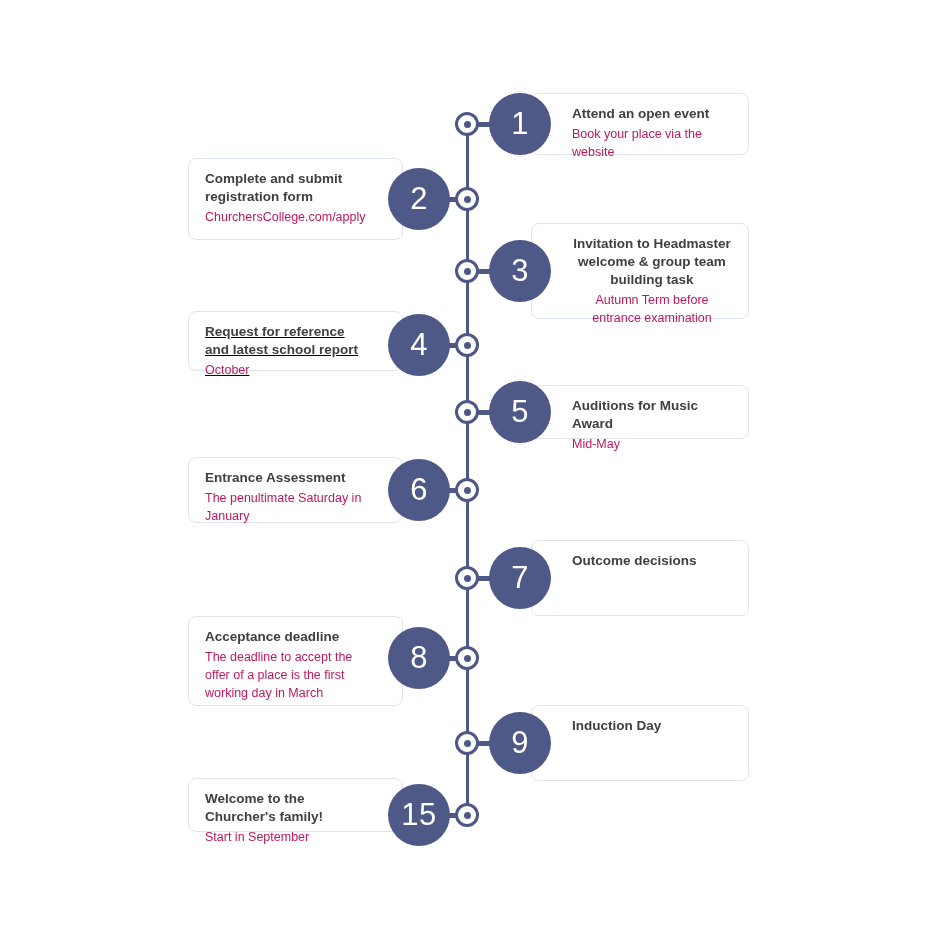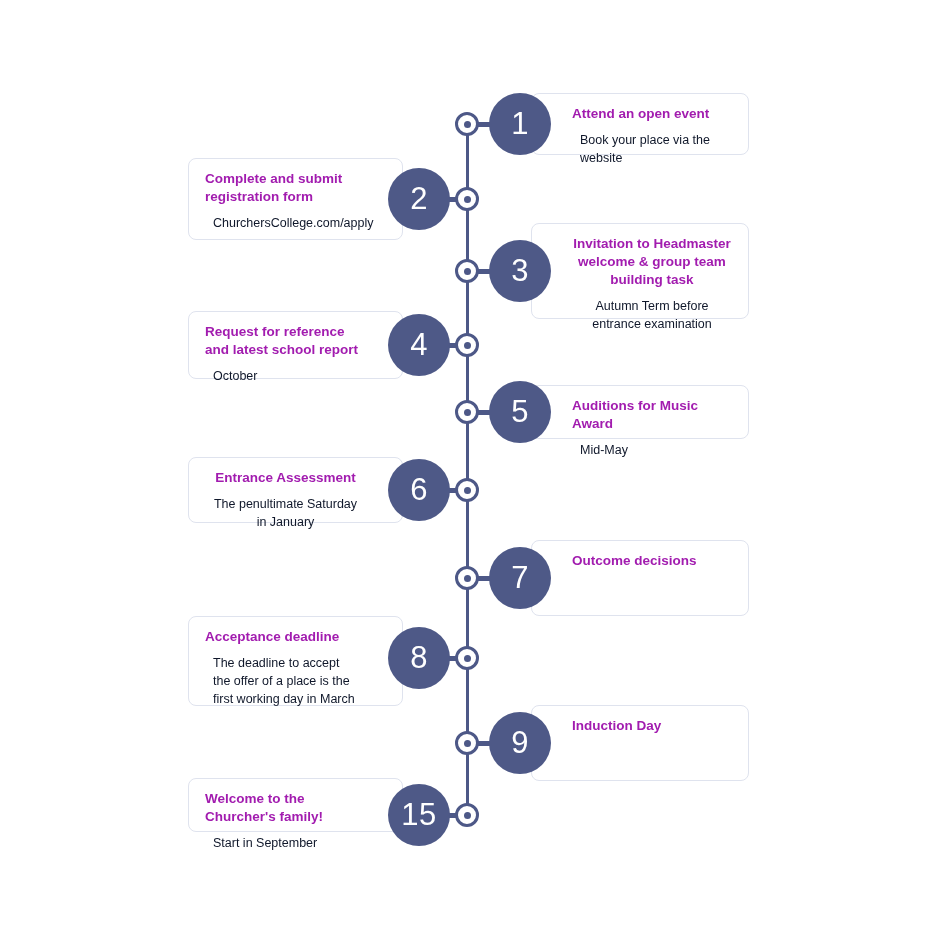--- a/index.html
+++ b/index.html
@@ -108,32 +108,32 @@
   .step.right .card {
     left: 531px;
     width: 218px;
   }
   .step.left .card {
     left: 188px;
     width: 215px;
   }
 
   .card .title {
-    color: #a21caf;
+    color: #404040;
     font-size: 13.5px;
     font-weight: bold;
     line-height: 18px;
     margin: 0 0 2px 0;
   }
   .card .sub {
-    color: #0f172a;
+    color: #be185d;
     font-size: 12.5px;
     font-weight: normal;
     line-height: 18px;
-    margin: 8px;
+    margin: 0;
   }
   .step.right .card .title,
   .step.right .card .sub { padding-left: 24px; }
   .step.left  .card .title,
   .step.left  .card .sub { padding-right: 20px; }
 </style>
 </head>
 <body>
 
 <div id="timeline-root">
@@ -165,21 +165,21 @@
         <p class="title">Invitation to Headmaster welcome &amp; group team building task</p>
         <p class="sub">Autumn Term before entrance examination</p>
       </div>
       <div class="stub"></div>
       <div class="numcircle">3</div>
       <div class="marker">
         <div class="dot"></div>
       </div>
     </div>
     <div class="step left" style="top: 345px;">
-      <div class="card" style="top: -34px; height: 68px;">
+      <div class="card" style="top: -34px; height: 60px; text-decoration: underline;">
         <p class="title">Request for reference and latest school report</p>
         <p class="sub">October</p>
       </div>
       <div class="stub"></div>
       <div class="numcircle">4</div>
       <div class="marker">
         <div class="dot"></div>
       </div>
     </div>
     <div class="step right" style="top: 412px;">
@@ -187,21 +187,21 @@
         <p class="title">Auditions for Music Award</p>
         <p class="sub">Mid-May</p>
       </div>
       <div class="stub"></div>
       <div class="numcircle">5</div>
       <div class="marker">
         <div class="dot"></div>
       </div>
     </div>
     <div class="step left" style="top: 490px;">
-      <div class="card" style="top: -33px; height: 66px; text-align: center;">
+      <div class="card" style="top: -33px; height: 66px;">
         <p class="title">Entrance Assessment</p>
         <p class="sub">The penultimate Saturday in January</p>
       </div>
       <div class="stub"></div>
       <div class="numcircle">6</div>
       <div class="marker">
         <div class="dot"></div>
       </div>
     </div>
     <div class="step right" style="top: 578px;">

